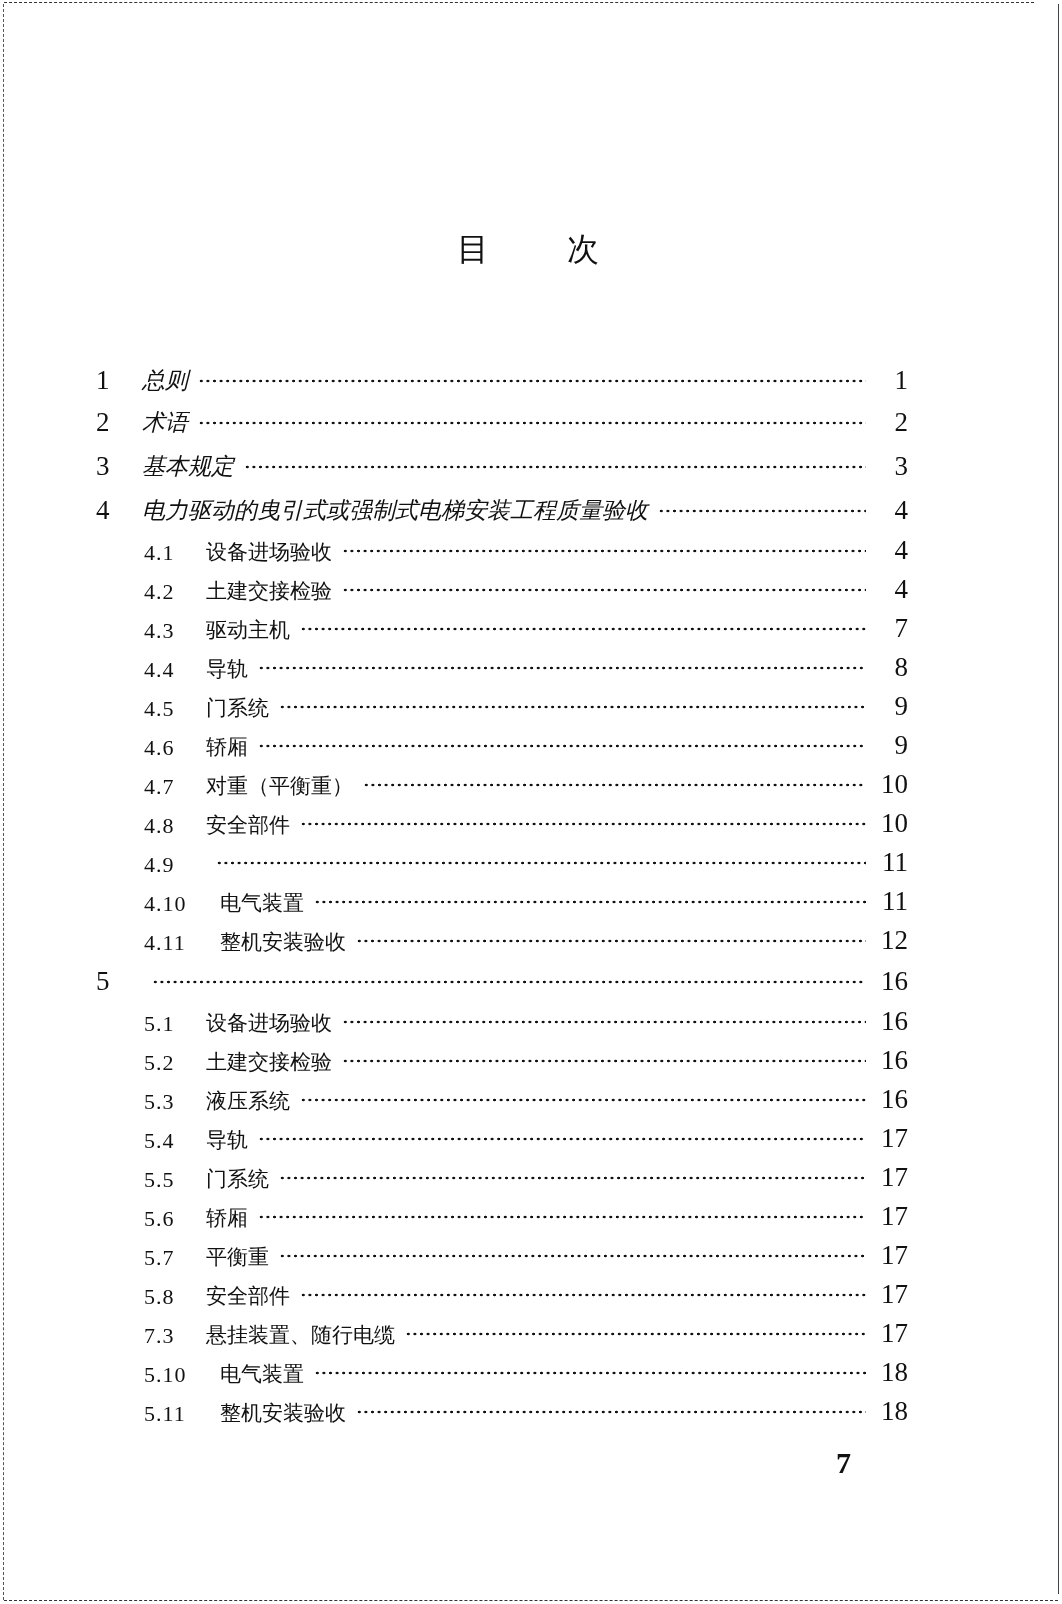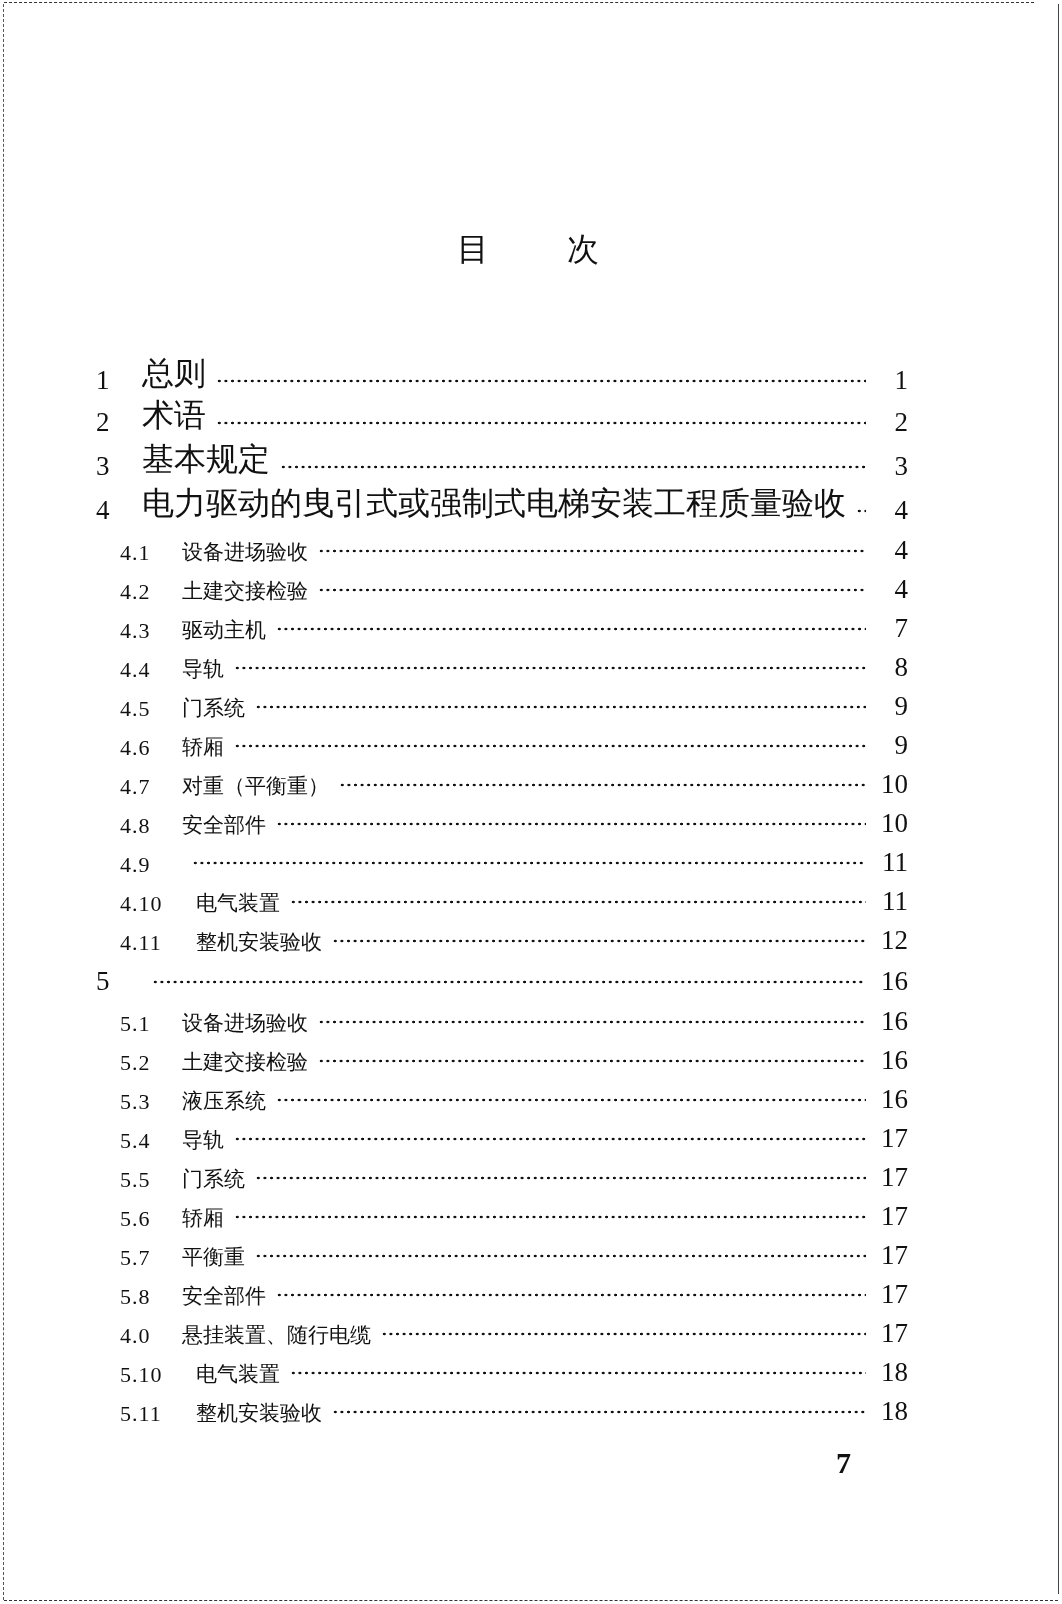--- a/index.html
+++ b/index.html
@@ -100,25 +100,26 @@
       font-family: "Liberation Serif", serif;
       font-size: 27px;
     }
     .row.l1 .num {
       width: 46px;
       font-size: 27px;
       text-align: left;
       padding-left: 0;
     }
     .row.l1 .label {
-      font-size: 32px;
+      font-size: 23px;
+      font-style: italic;
     }
     .row.l2 .num {
       width: 62px;
-      margin-left: 24px;
+      margin-left: 48px;
       font-size: 22px;
       letter-spacing: 1px;
     }
     .row.l2 .num.wide {
       width: 76px;
     }
     .row.l2 .label {
       font-size: 21px;
       margin-top: 12px;
     }
@@ -284,21 +285,21 @@
     <span class="leader"></span>
     <span class="page">17</span>
   </div>
   <div class="row l2" style="top:914px">
     <span class="num">5.8</span>
     <span class="label">安全部件</span>
     <span class="leader"></span>
     <span class="page">17</span>
   </div>
   <div class="row l2" style="top:953px">
-    <span class="num">4.0</span>
+    <span class="num">7.3</span>
     <span class="label">悬挂装置、随行电缆</span>
     <span class="leader"></span>
     <span class="page">17</span>
   </div>
   <div class="row l2" style="top:992px">
     <span class="num wide">5.10</span>
     <span class="label">电气装置</span>
     <span class="leader"></span>
     <span class="page">18</span>
   </div>

